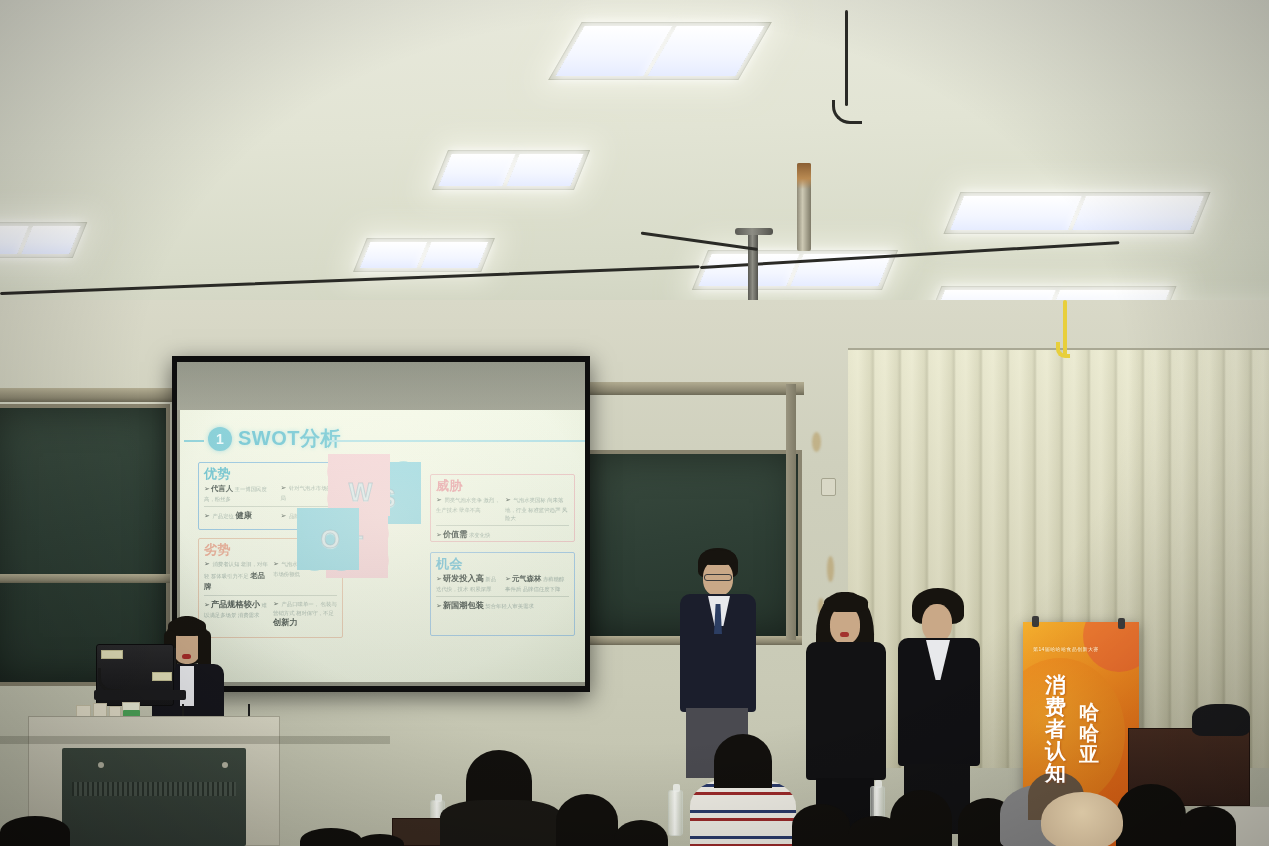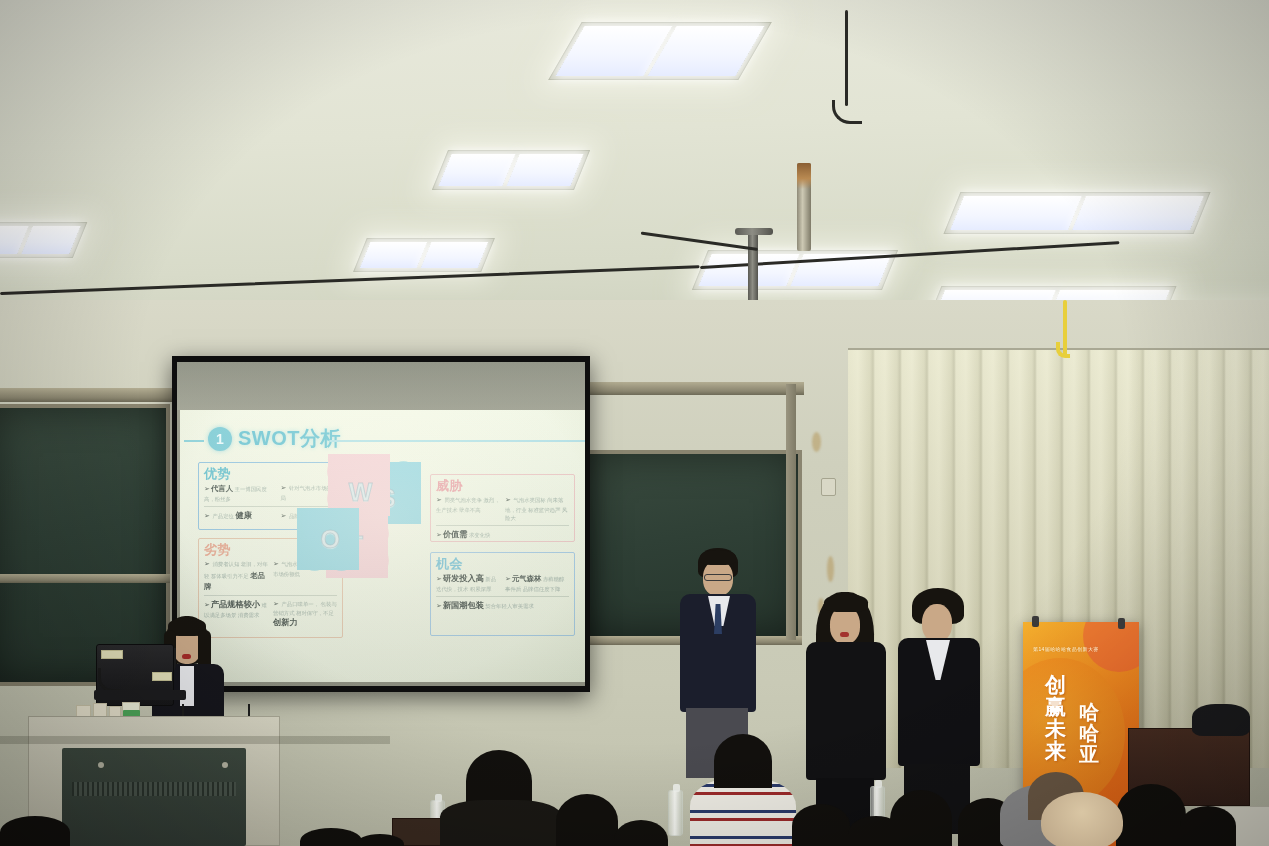--- a/index.html
+++ b/index.html
@@ -570,21 +570,21 @@
     <div class="head" style="left:12px;top:16px;width:30px;height:38px;"></div>
     <div class="torso" style="left:-12px;top:50px;width:82px;height:128px;background:#111114;"></div>
     <div class="shirt" style="left:16px;top:52px;width:24px;height:40px;clip-path:polygon(0 0,100% 0,60% 100%,40% 100%);"></div>
     <div style="position:absolute;left:-6px;top:176px;width:66px;height:70px;background:#121214;"></div>
   </div>
 
   <div class="ban-clip" style="left:1032px;top:616px;"></div>
   <div class="ban-clip" style="left:1118px;top:618px;"></div>
   <div id="banner">
     <div class="ban-top">第14届哈哈哈食品创新大赛</div>
-    <div class="ban-main">创赢未来</div>
+    <div class="ban-main">消费者认知</div>
     <div class="ban-side">哈哈亚</div>
     <div class="ban-hat"></div>
   </div>
 
   <div class="darkpanel" style="left:1128px;top:728px;width:122px;height:78px;"></div>
   <div class="table-w" style="left:1196px;top:806px;width:73px;height:40px;"></div>
   <div class="aud" style="left:1192px;top:704px;width:58px;height:32px;border-radius:40% 40% 20% 20%;background:#1b1b1d;"></div>
 
   <div class="bottle" style="left:430px;top:800px;"></div>
   <div class="bottle" style="left:668px;top:790px;"></div>

